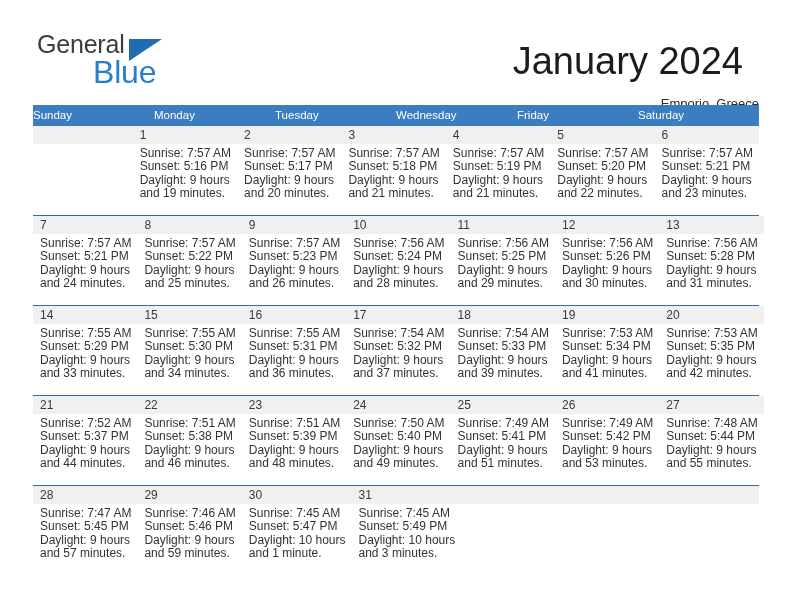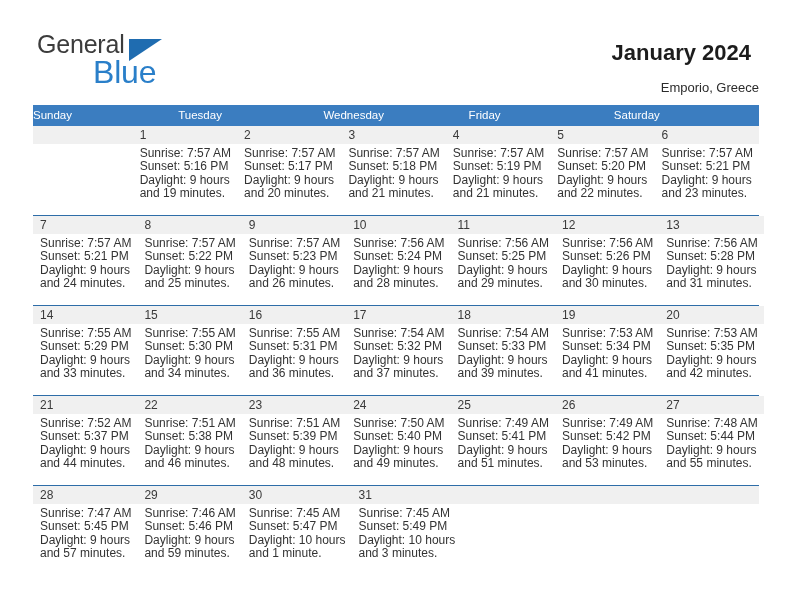--- a/index.html
+++ b/index.html
@@ -64,26 +64,26 @@
     color: #2a7fc9;
     font-family: "Liberation Sans", sans-serif;
   }
   .title-block {
     position: absolute;
     right: 0;
     top: 0;
     text-align: right;
   }
   .cal-title {
-    font-size: 22px;
+    font-size: 38px;
     color: #1c1c1c;
     line-height: 34px;
     white-space: nowrap;
-    font-weight: bold;
-    margin: 8px;
+    font-weight: normal;
+    margin: 16px;
   }
   .cal-subtitle {
     font-size: 13px;
     color: #2b2b2b;
     line-height: 20px;
     margin-top: 4px;
     white-space: nowrap;
   }
 
   
@@ -160,20 +160,21 @@
     </div>
     <div class="title-block">
       <h1 class="cal-title">January 2024</h1>
       <div class="cal-subtitle">Emporio, Greece</div>
     </div>
   </div>
 
   <div class="calendar">
     <div class="weekdays">
         <div class="weekday">Sunday</div>
+        <div class="weekday">Monday</div>
         <div class="weekday">Tuesday</div>
         <div class="weekday">Wednesday</div>
         <div class="weekday">Friday</div>
         <div class="weekday">Saturday</div>
       </div>
     <div class="weeks">
         <div class="week">
           <div class="week-inner">
             <div class="daycell empty">
               <span class="daynum"></span>

